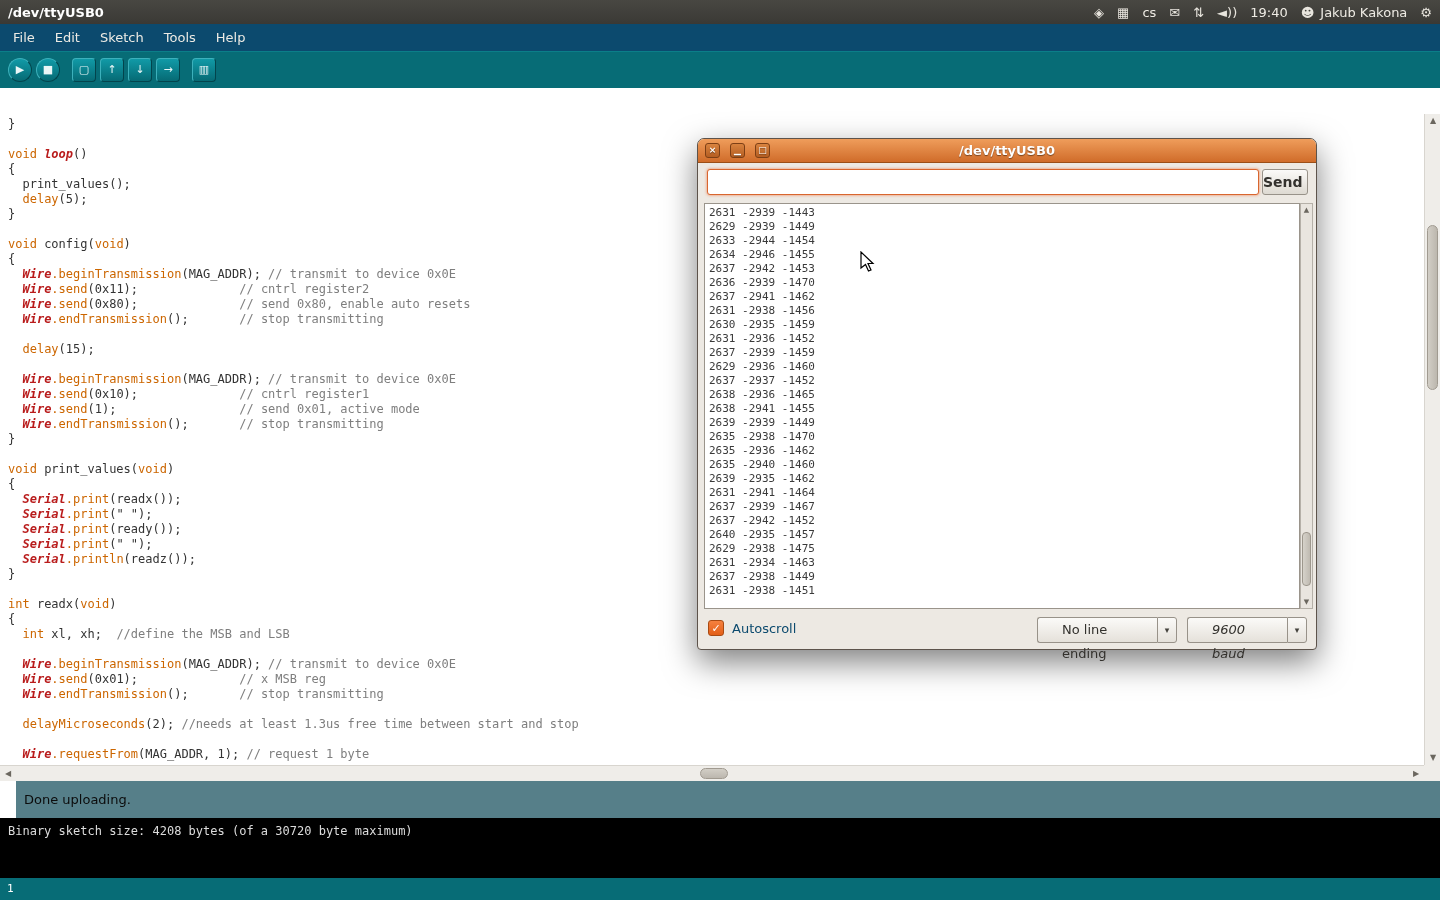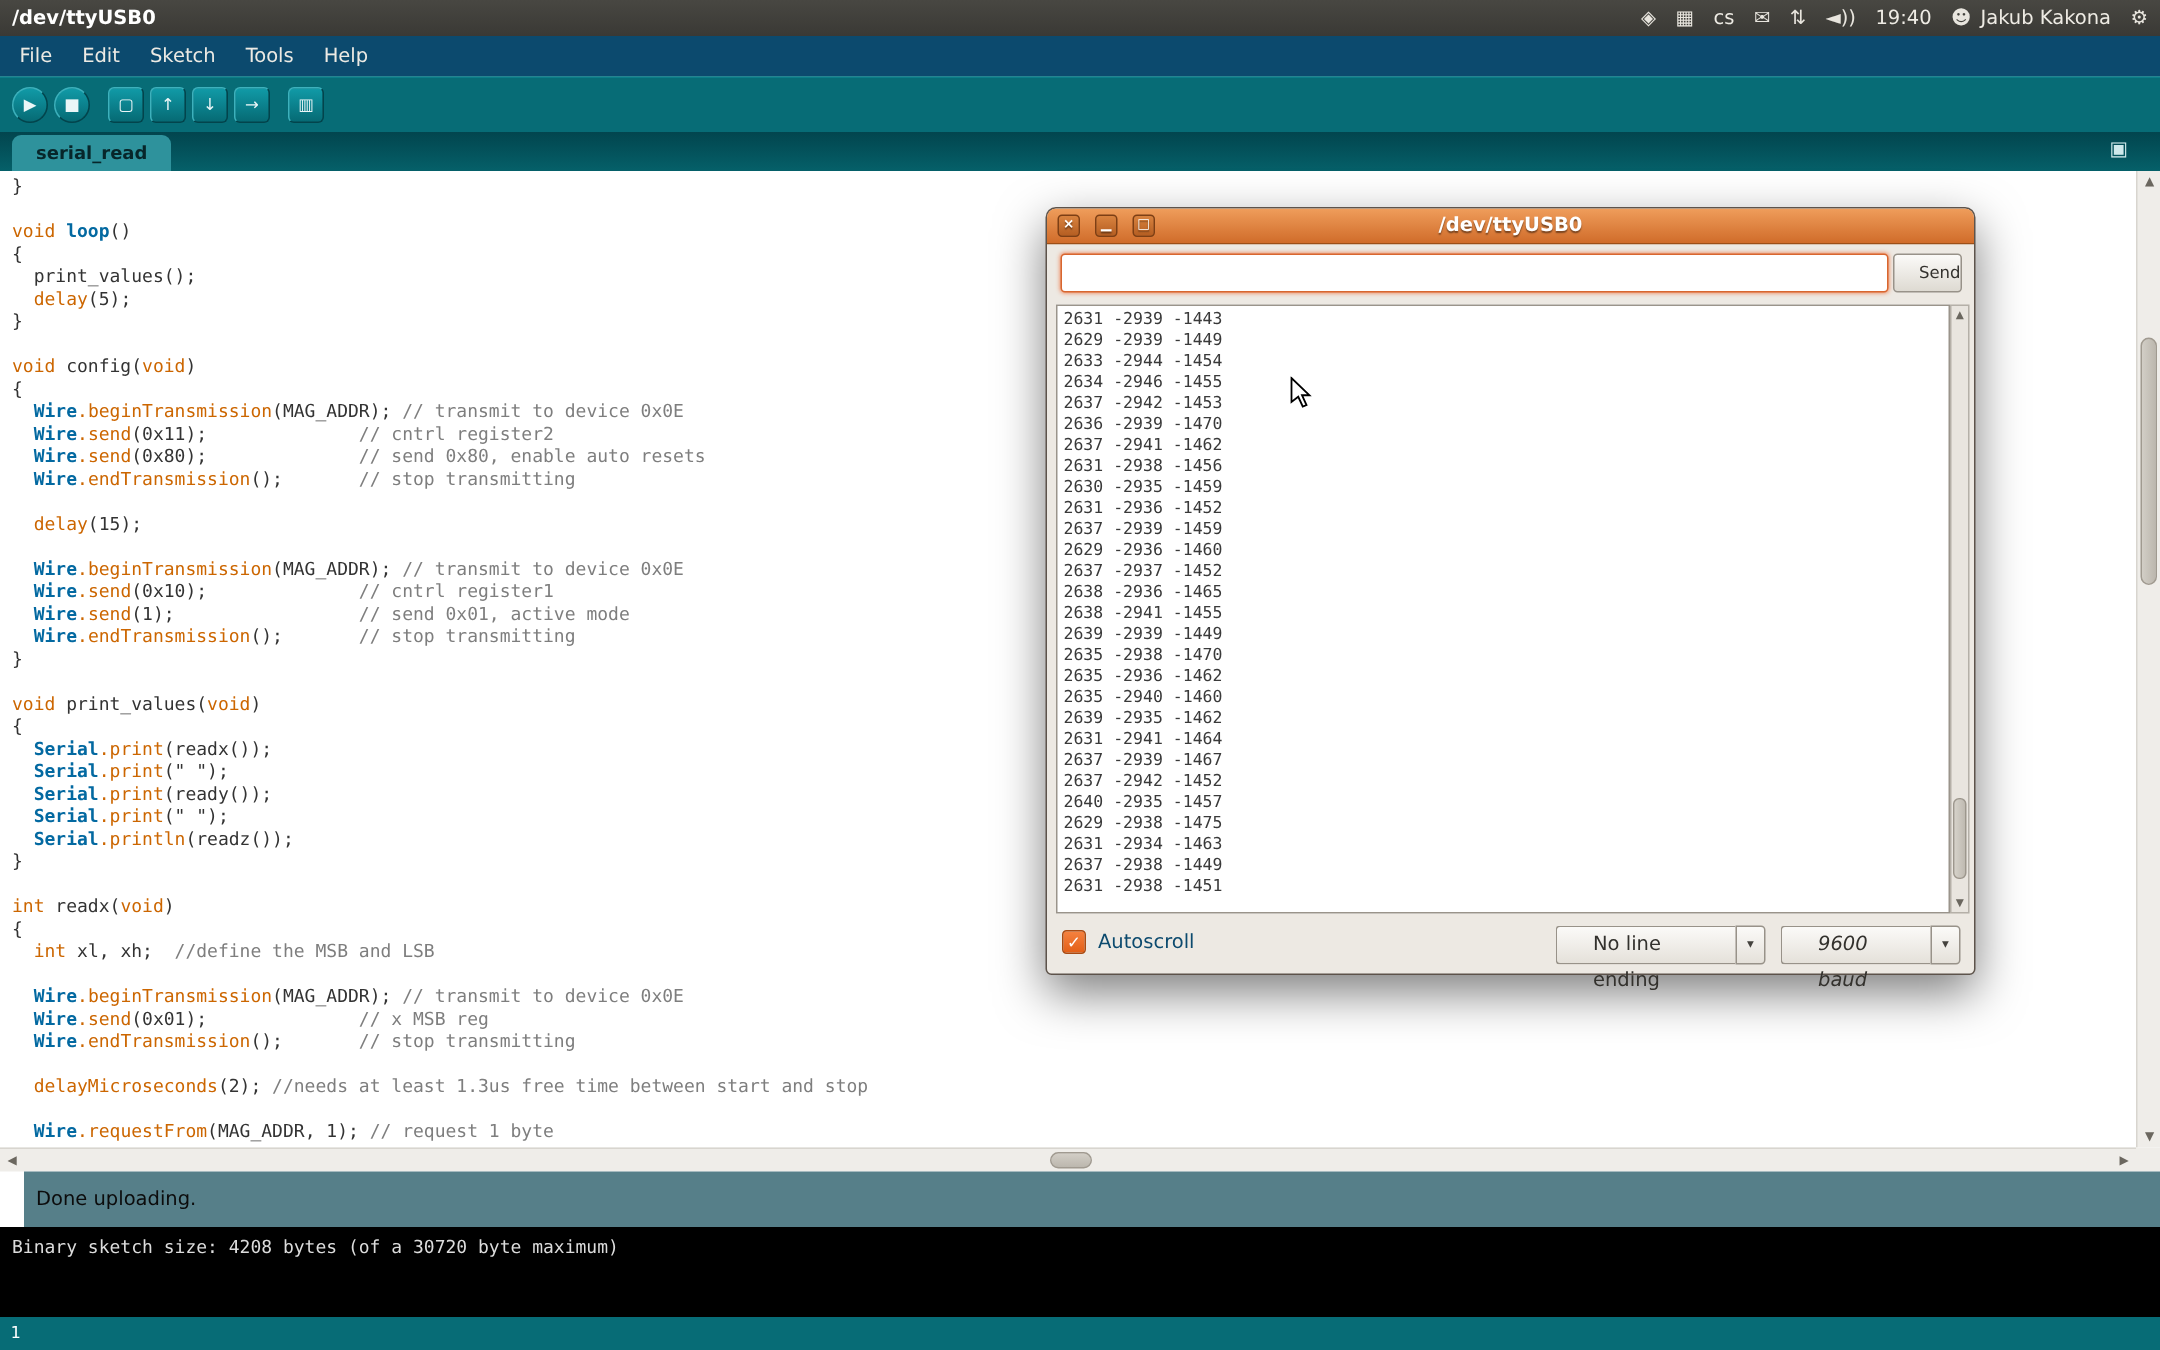--- a/index.html
+++ b/index.html
@@ -40,21 +40,21 @@
   .tab-menu-btn { position:absolute; right:18px; top:3px; width:19px; height:19px;
     color:#cfe9eb; text-align:center; line-height:18px; font-size:13px; border-radius:2px; }
 
   
   .editor { position:absolute; top:114px; left:0; width:1424px; height:651px; background:#ffffff;
     overflow:hidden; font-family:"DejaVu Sans Mono", monospace; font-size:12px; line-height:15px;
     padding:3px 0 0 8px; white-space:pre; }
   .code-line { height:15px; }
   .tok-p  { color:#333333; }
   .tok-k  { color:#cc6600; }
-  .tok-kb { color:#0369a1; font-weight:bold; }
+  .tok-kb { color:#b91c1c; font-weight:bold;font-style:italic; }
   .tok-f  { color:#cc6600; }
   .tok-c  { color:#7e7e7e; }
 
   
   .vscroll { position:absolute; top:114px; right:0; width:16px; height:651px;
     background:#efede9; border-left:1px solid #d8d5cf; }
   .sb-arrow { position:absolute; width:16px; height:14px; color:#6b675f; font-size:8px;
     text-align:center; line-height:14px; }
   .vscroll .thumb { position:absolute; left:2px; top:111px; width:11px; height:165px; border-radius:6px;
     background:linear-gradient(90deg,#d2cec6,#bcb7ae); border:1px solid #a09a90; }
@@ -83,21 +83,21 @@
     border-bottom:1px solid #9c4f17; }
   .sm-buttons { position:absolute; left:7px; top:4px; display:flex; gap:10px; }
   .sm-btn { width:15px; height:15px; background:linear-gradient(#d9833f,#b55e22);
     border:1px solid #7d3f15; border-radius:3px; color:#fff; font-size:9px; line-height:13px; text-align:center; }
   .sm-body { position:relative; height:486px; }
   .sm-input { position:absolute; left:9px; top:6px; width:552px; height:26px;
     border:1px solid #d8662f; border-radius:3px; box-shadow:0 0 3px rgba(240,116,64,.9);
     padding:0 6px; font-size:13px; background:#fff; outline:none; font-family:"DejaVu Sans", sans-serif; }
   .sm-send { position:absolute; right:8px; top:6px; width:46px; height:26px;
     background:linear-gradient(#fbfaf8,#dedad2); border:1px solid #989289; border-radius:3px;
-    font-size:11px; color:#33312d; text-align:right; line-height:24px; }
+    font-size:14px; color:#33312d; text-align:left; line-height:24px;font-weight:bold; }
   .sm-output { position:absolute; left:6px; top:40px; width:596px; height:406px; background:#fff;
     border:1px solid #9a948b; padding:2px 4px; overflow:hidden;
     font-family:"DejaVu Sans Mono", monospace; font-size:11px; line-height:14px; color:#3a3a3a; white-space:pre; }
   .sm-scroll { position:absolute; left:602px; top:40px; width:13px; height:406px;
     background:#e9e5df; border:1px solid #b5b0a8; }
   .sm-scroll .sb-arrow { width:11px; height:12px; line-height:12px; font-size:7px; left:0; }
   .sm-scroll .thumb { position:absolute; left:1px; top:328px; width:9px; height:54px;
     background:linear-gradient(90deg,#d6d2ca,#bfbab1); border:1px solid #9d978d; border-radius:4px; }
   .sm-bottom { position:absolute; left:0; top:452px; width:100%; height:30px; }
   .sm-check { position:absolute; left:10px; top:5px; width:16px; height:16px;
@@ -150,24 +150,20 @@
   <div class="toolbar">
       <div class="tb-btn round">▶</div>
       <div class="tb-btn round">■</div>
       <div class="tb-btn" style="margin-left: 8px;">▢</div>
       <div class="tb-btn">↑</div>
       <div class="tb-btn">↓</div>
       <div class="tb-btn">→</div>
       <div class="tb-btn" style="margin-left: 8px;">▥</div>
     </div>
 
-  <div class="tab-bar">
-    <div class="tab">serial_read</div>
-    <div class="tab-menu-btn">▣</div>
-  </div>
 
   <div class="editor"><div class="code-line"><span class="tok-p">}</span></div><div class="code-line">&nbsp;</div><div class="code-line"><span class="tok-k">void </span><span class="tok-kb">loop</span><span class="tok-p">()</span></div><div class="code-line"><span class="tok-p">{</span></div><div class="code-line"><span class="tok-p">  print_values();</span></div><div class="code-line"><span class="tok-p">  </span><span class="tok-f">delay</span><span class="tok-p">(5);</span></div><div class="code-line"><span class="tok-p">}</span></div><div class="code-line">&nbsp;</div><div class="code-line"><span class="tok-k">void </span><span class="tok-p">config(</span><span class="tok-k">void</span><span class="tok-p">)</span></div><div class="code-line"><span class="tok-p">{</span></div><div class="code-line"><span class="tok-p">  </span><span class="tok-kb">Wire</span><span class="tok-f">.beginTransmission</span><span class="tok-p">(MAG_ADDR); </span><span class="tok-c">// transmit to device 0x0E</span></div><div class="code-line"><span class="tok-p">  </span><span class="tok-kb">Wire</span><span class="tok-f">.send</span><span class="tok-p">(0x11);              </span><span class="tok-c">// cntrl register2</span></div><div class="code-line"><span class="tok-p">  </span><span class="tok-kb">Wire</span><span class="tok-f">.send</span><span class="tok-p">(0x80);              </span><span class="tok-c">// send 0x80, enable auto resets</span></div><div class="code-line"><span class="tok-p">  </span><span class="tok-kb">Wire</span><span class="tok-f">.endTransmission</span><span class="tok-p">();       </span><span class="tok-c">// stop transmitting</span></div><div class="code-line">&nbsp;</div><div class="code-line"><span class="tok-p">  </span><span class="tok-f">delay</span><span class="tok-p">(15);</span></div><div class="code-line">&nbsp;</div><div class="code-line"><span class="tok-p">  </span><span class="tok-kb">Wire</span><span class="tok-f">.beginTransmission</span><span class="tok-p">(MAG_ADDR); </span><span class="tok-c">// transmit to device 0x0E</span></div><div class="code-line"><span class="tok-p">  </span><span class="tok-kb">Wire</span><span class="tok-f">.send</span><span class="tok-p">(0x10);              </span><span class="tok-c">// cntrl register1</span></div><div class="code-line"><span class="tok-p">  </span><span class="tok-kb">Wire</span><span class="tok-f">.send</span><span class="tok-p">(1);                 </span><span class="tok-c">// send 0x01, active mode</span></div><div class="code-line"><span class="tok-p">  </span><span class="tok-kb">Wire</span><span class="tok-f">.endTransmission</span><span class="tok-p">();       </span><span class="tok-c">// stop transmitting</span></div><div class="code-line"><span class="tok-p">}</span></div><div class="code-line">&nbsp;</div><div class="code-line"><span class="tok-k">void </span><span class="tok-p">print_values(</span><span class="tok-k">void</span><span class="tok-p">)</span></div><div class="code-line"><span class="tok-p">{</span></div><div class="code-line"><span class="tok-p">  </span><span class="tok-kb">Serial</span><span class="tok-f">.print</span><span class="tok-p">(readx());</span></div><div class="code-line"><span class="tok-p">  </span><span class="tok-kb">Serial</span><span class="tok-f">.print</span><span class="tok-p">(" ");</span></div><div class="code-line"><span class="tok-p">  </span><span class="tok-kb">Serial</span><span class="tok-f">.print</span><span class="tok-p">(ready());</span></div><div class="code-line"><span class="tok-p">  </span><span class="tok-kb">Serial</span><span class="tok-f">.print</span><span class="tok-p">(" ");</span></div><div class="code-line"><span class="tok-p">  </span><span class="tok-kb">Serial</span><span class="tok-f">.println</span><span class="tok-p">(readz());</span></div><div class="code-line"><span class="tok-p">}</span></div><div class="code-line">&nbsp;</div><div class="code-line"><span class="tok-k">int </span><span class="tok-p">readx(</span><span class="tok-k">void</span><span class="tok-p">)</span></div><div class="code-line"><span class="tok-p">{</span></div><div class="code-line"><span class="tok-p">  </span><span class="tok-k">int</span><span class="tok-p"> xl, xh;  </span><span class="tok-c">//define the MSB and LSB</span></div><div class="code-line">&nbsp;</div><div class="code-line"><span class="tok-p">  </span><span class="tok-kb">Wire</span><span class="tok-f">.beginTransmission</span><span class="tok-p">(MAG_ADDR); </span><span class="tok-c">// transmit to device 0x0E</span></div><div class="code-line"><span class="tok-p">  </span><span class="tok-kb">Wire</span><span class="tok-f">.send</span><span class="tok-p">(0x01);              </span><span class="tok-c">// x MSB reg</span></div><div class="code-line"><span class="tok-p">  </span><span class="tok-kb">Wire</span><span class="tok-f">.endTransmission</span><span class="tok-p">();       </span><span class="tok-c">// stop transmitting</span></div><div class="code-line">&nbsp;</div><div class="code-line"><span class="tok-p">  </span><span class="tok-f">delayMicroseconds</span><span class="tok-p">(2); </span><span class="tok-c">//needs at least 1.3us free time between start and stop</span></div><div class="code-line">&nbsp;</div><div class="code-line"><span class="tok-p">  </span><span class="tok-kb">Wire</span><span class="tok-f">.requestFrom</span><span class="tok-p">(MAG_ADDR, 1); </span><span class="tok-c">// request 1 byte</span></div></div>
 
   <div class="vscroll">
     <span class="sb-arrow" style="top:0;left:0;">▲</span>
     <div class="thumb"></div>
     <span class="sb-arrow" style="bottom:0;left:0;">▼</span>
   </div>
 
   <div class="hscroll">

